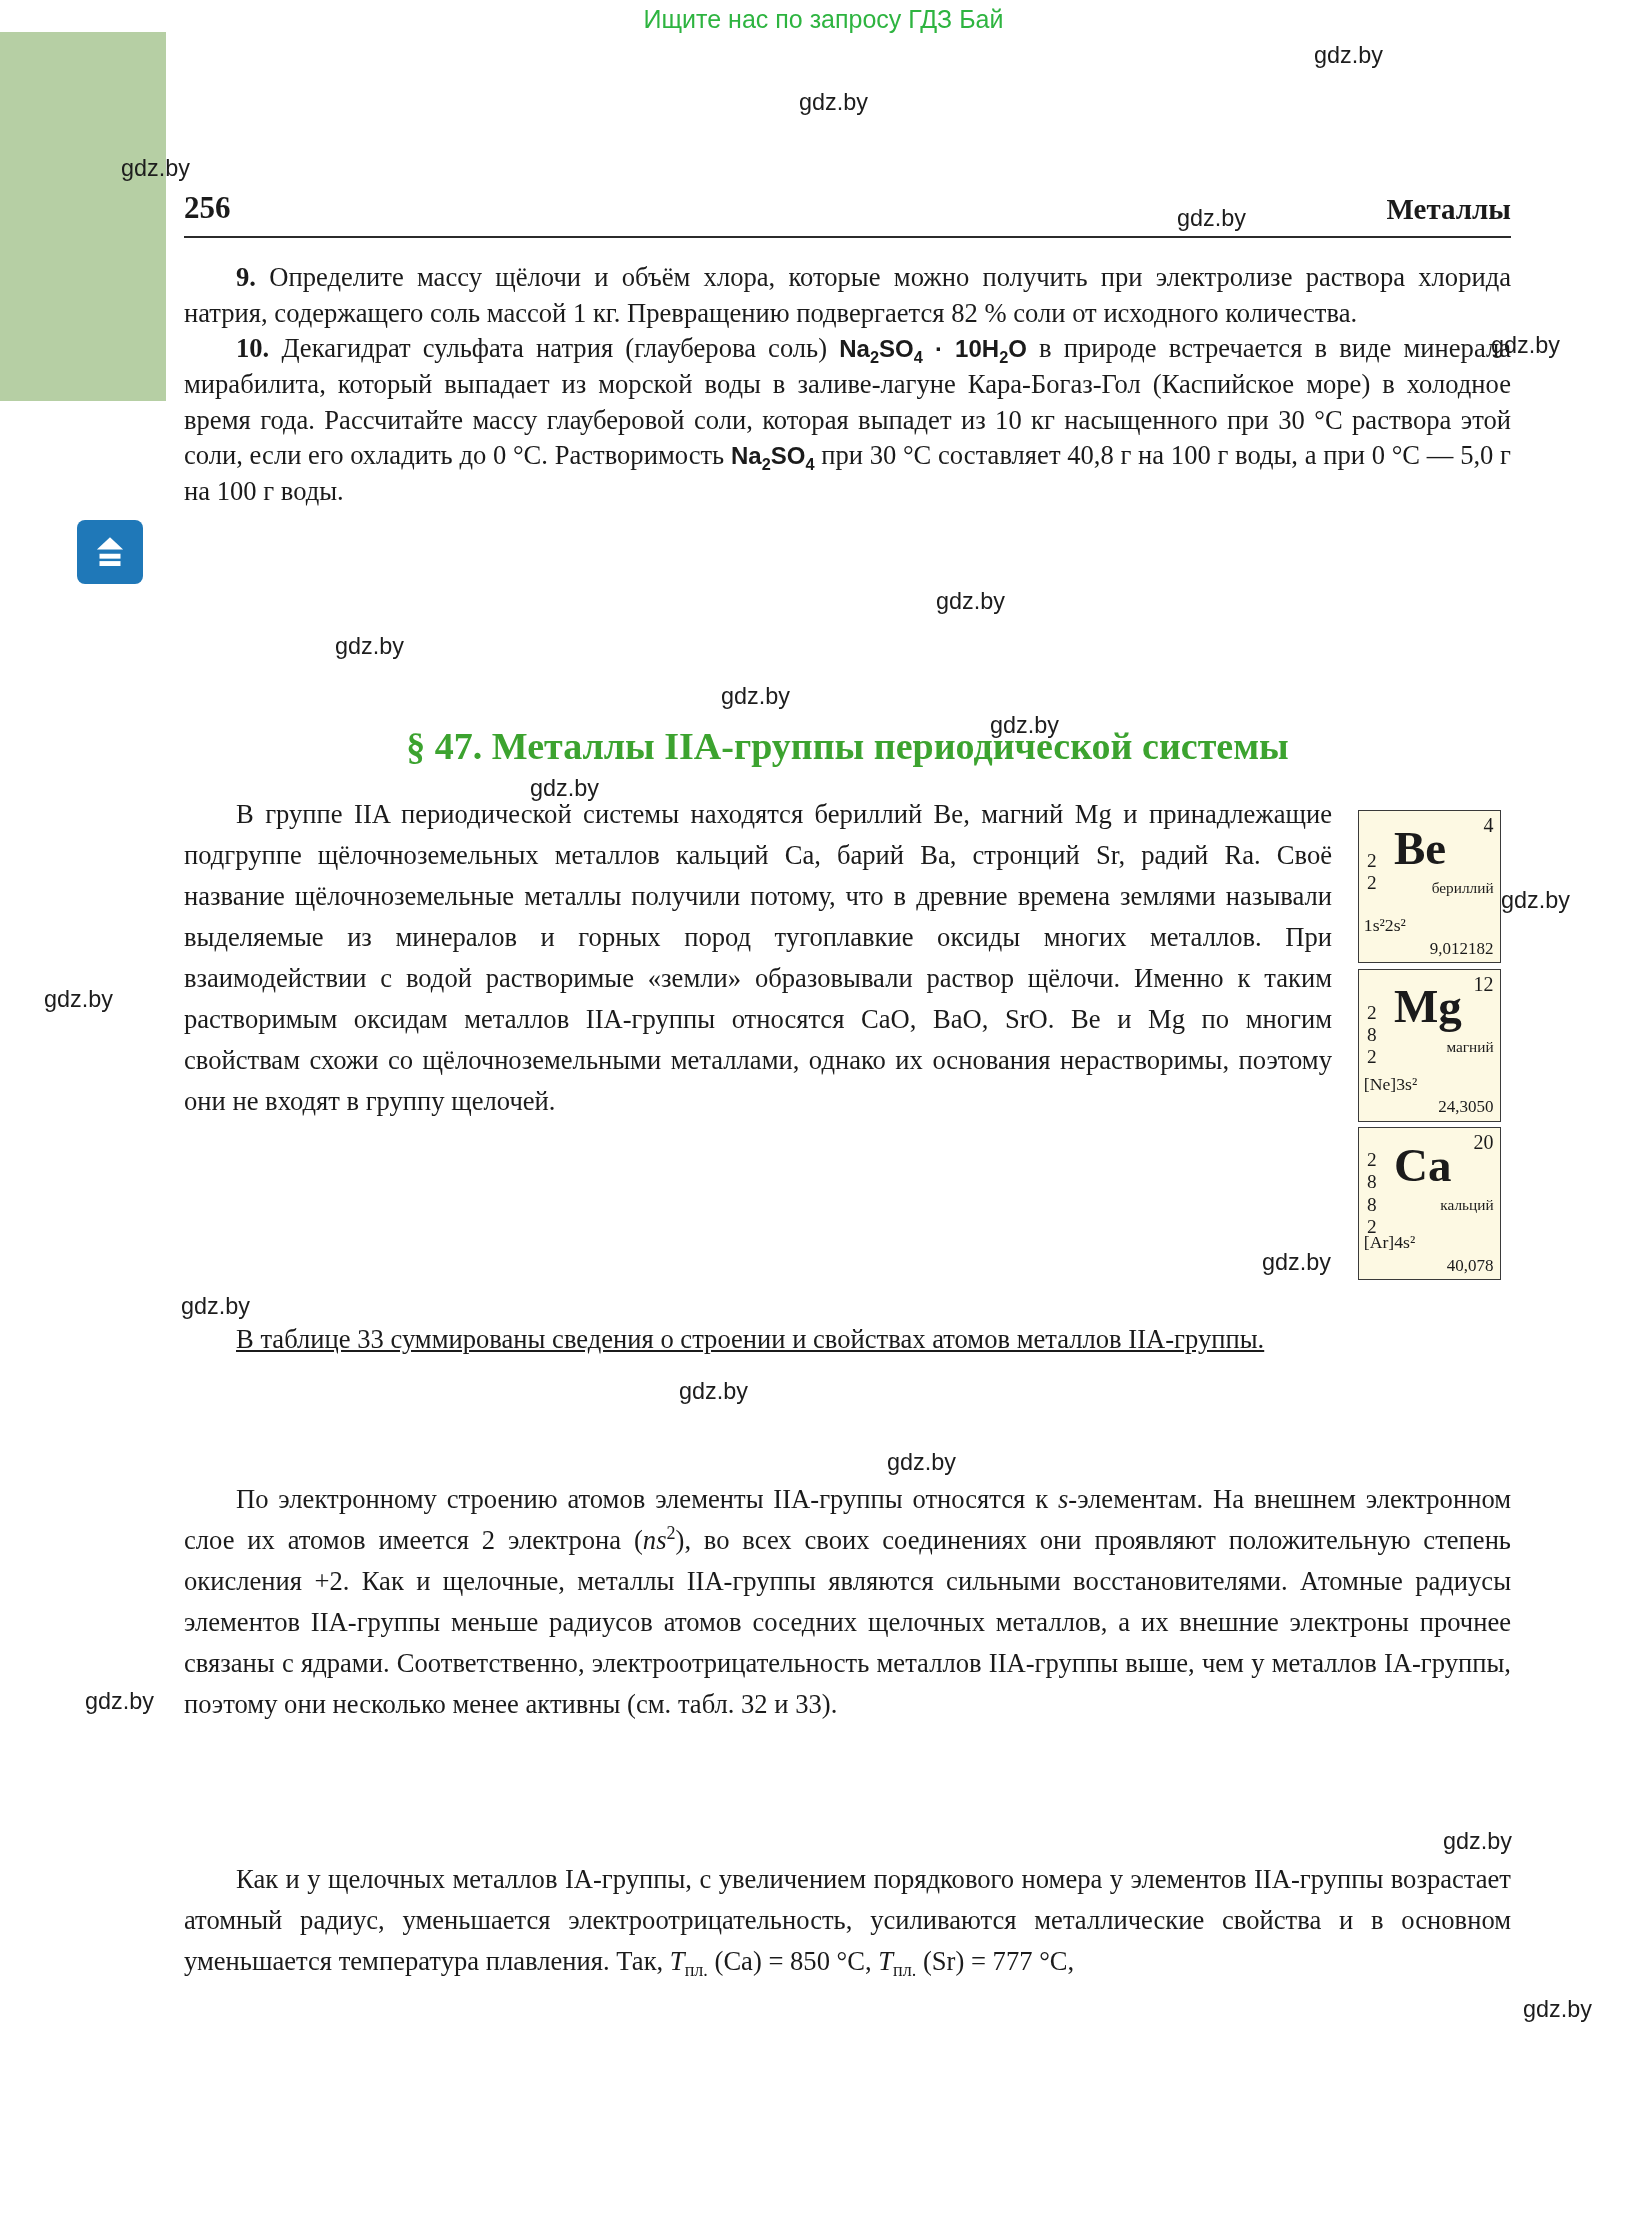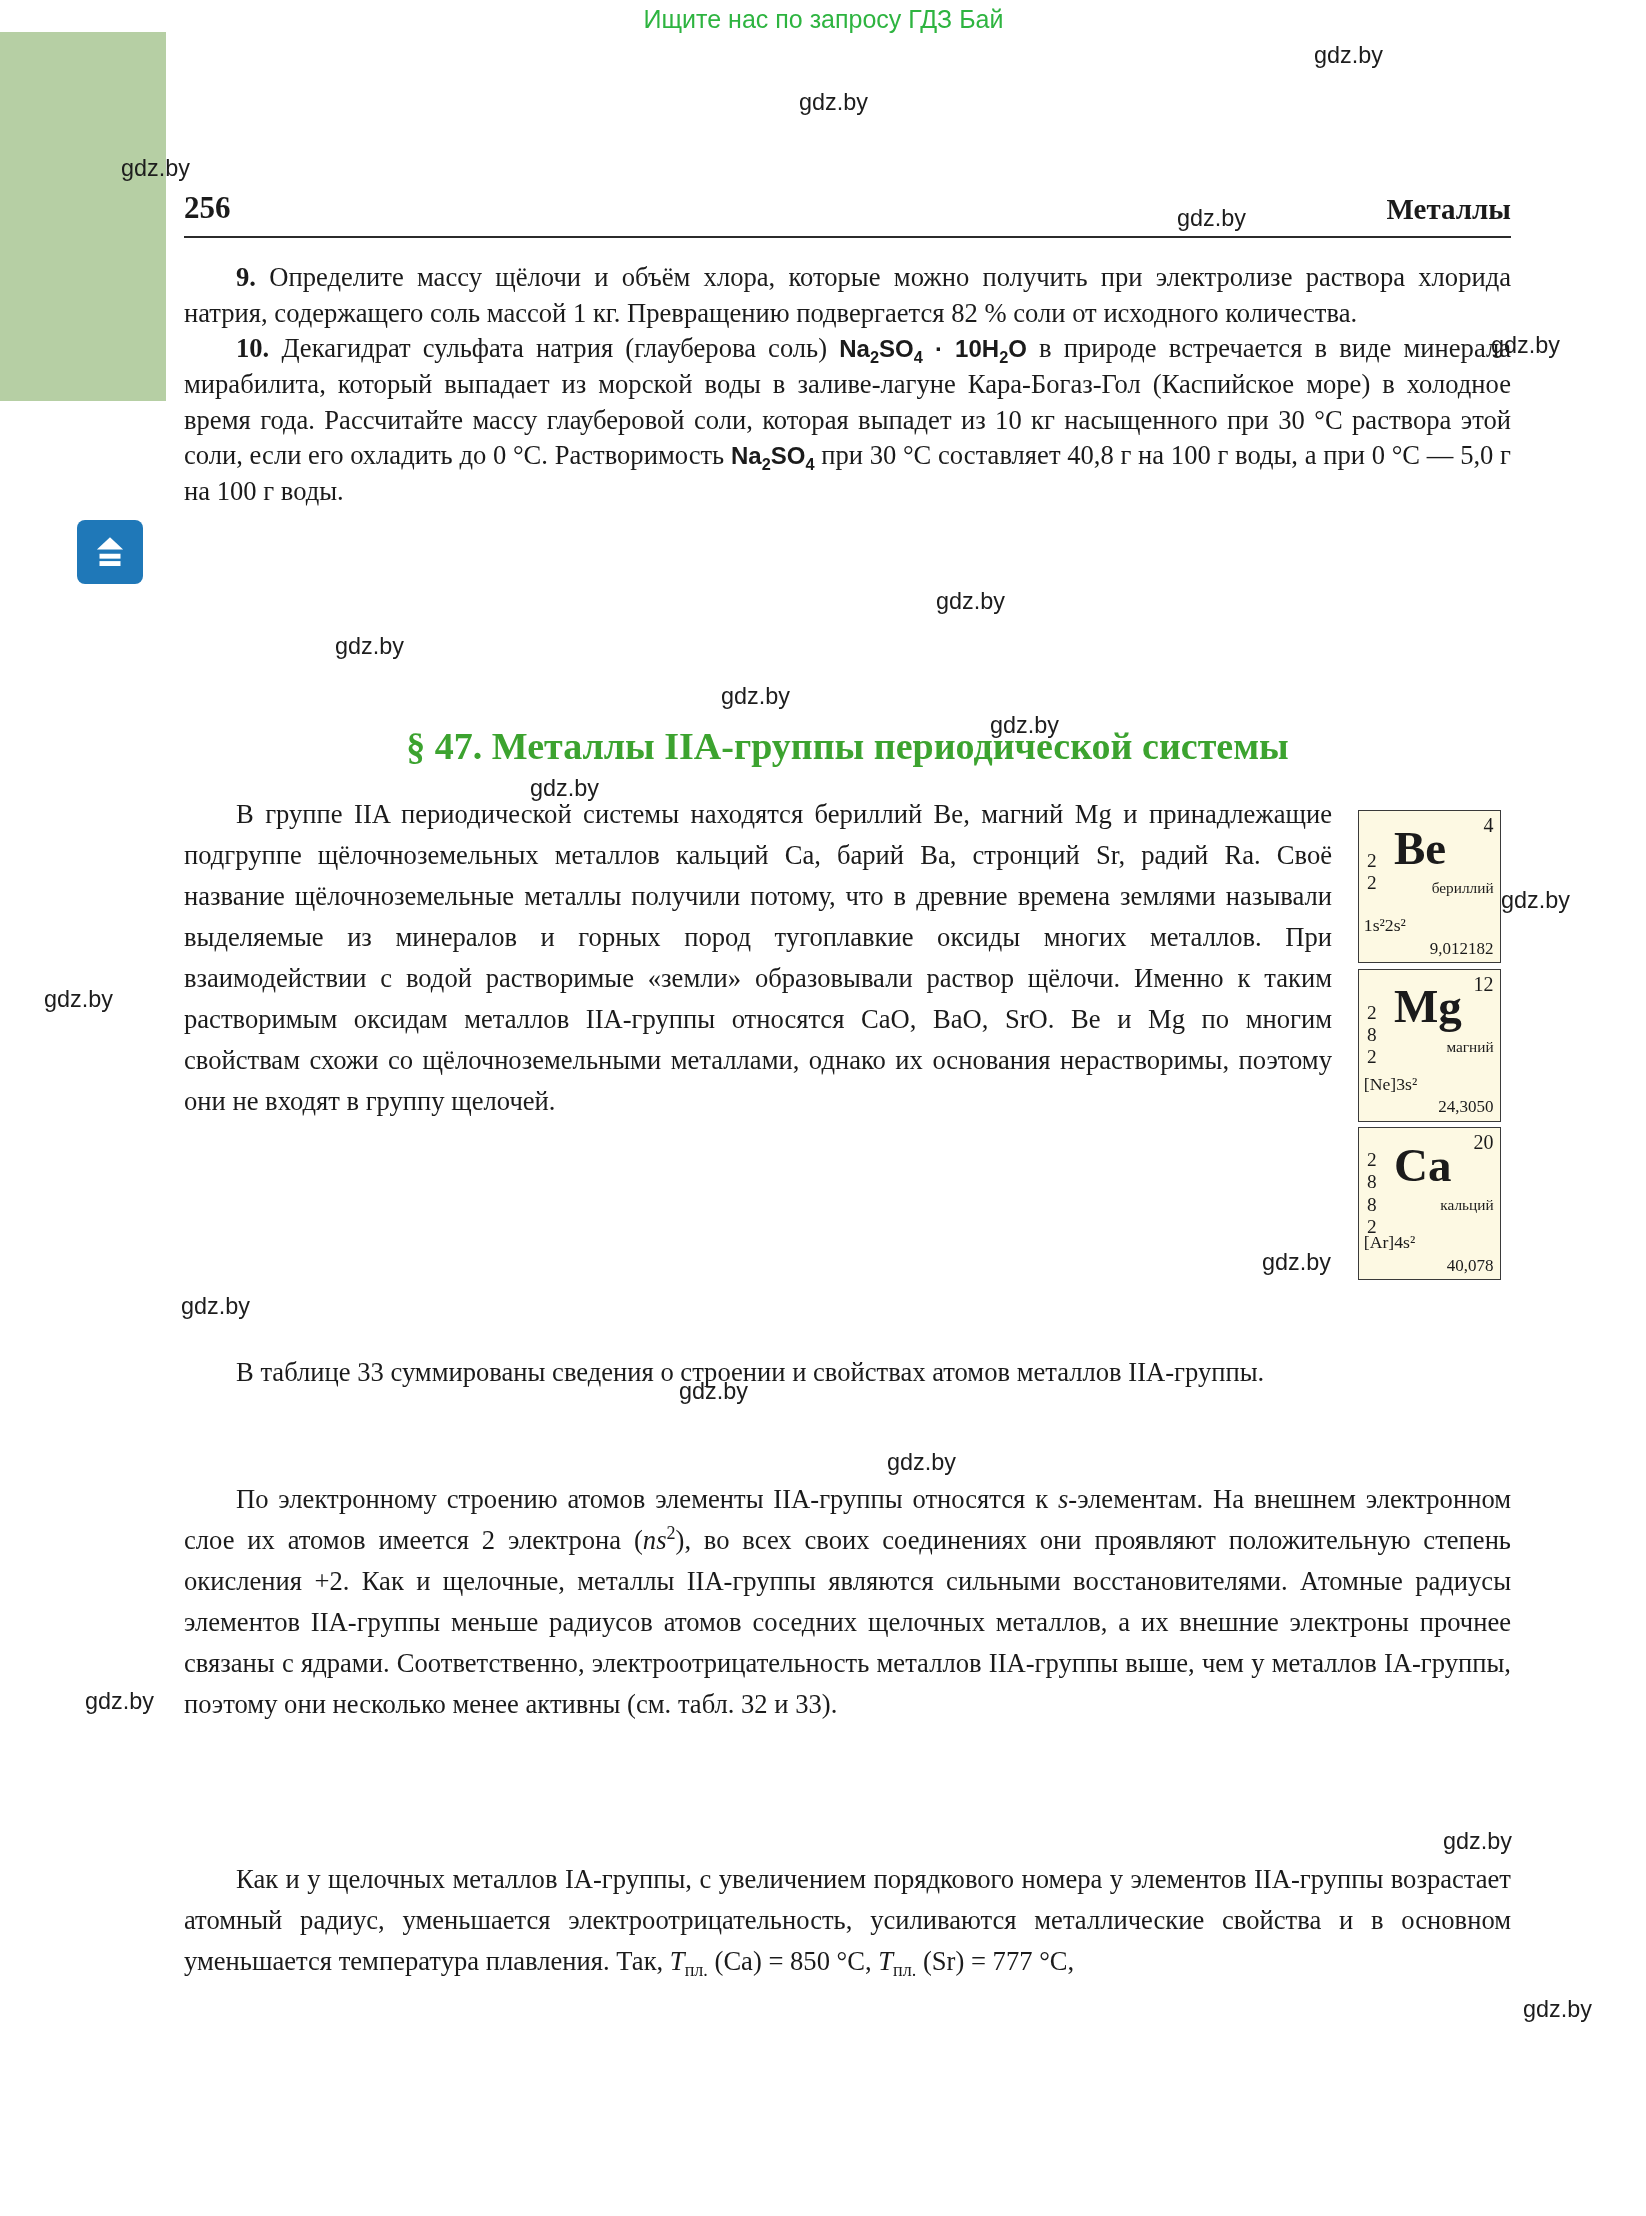--- a/index.html
+++ b/index.html
@@ -58,21 +58,21 @@
   .el-config { position:absolute; left:4.8px; bottom:26px; font-size:17.7px; }
   .el-mass   { position:absolute; right:6.4px; bottom:3.2px; font-size:17px; }
   .subsec-title {
     position:absolute; left:242px; top:1331px;
     font-size:35px; font-weight:bold; font-style:italic; color:#3ca32f; z-index:2;
   }
   .par {
     position:absolute; left:184px; width:1327px;
     font-size:26.6px; line-height:1.54; text-align:justify; text-indent:52px; z-index:2;
   }
-  #parA { top:1352px; }
+  #parA { top:1319px;text-decoration:underline; }
   #parB { top:1479px; }
   #parC { top:1859px; }
   .copyright {
     position:absolute; left:0; top:2102px; width:100%; text-align:center;
     font-family:"Liberation Sans","DejaVu Sans",sans-serif; font-size:35px; color:#f191a5; z-index:2;margin-left:28px;
   }
   .bottom-links {
     position:absolute; left:0; top:2176px; width:100%; text-align:center;
     font-family:"Liberation Sans","DejaVu Sans",sans-serif; font-size:24px; color:#1a57d6; z-index:2;
   }

